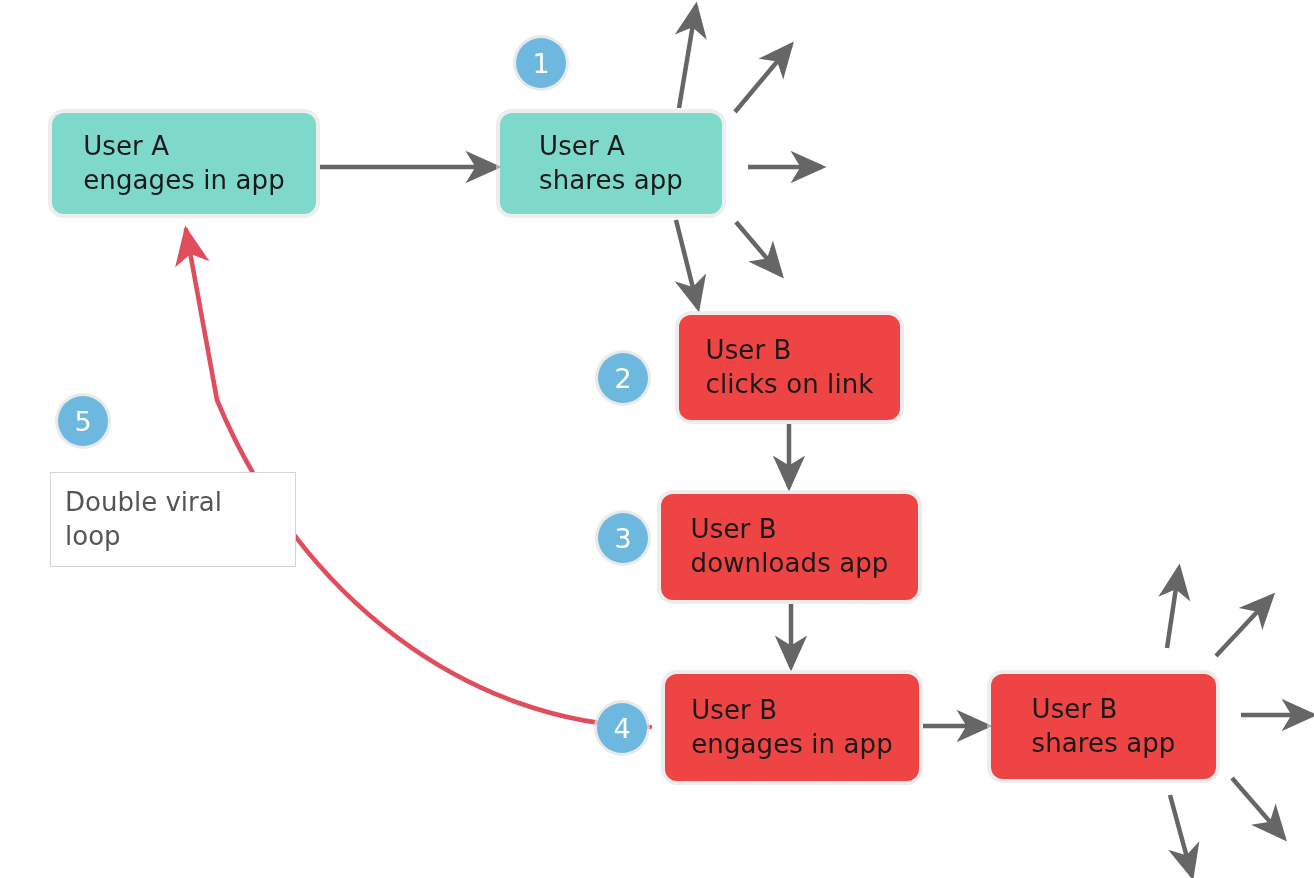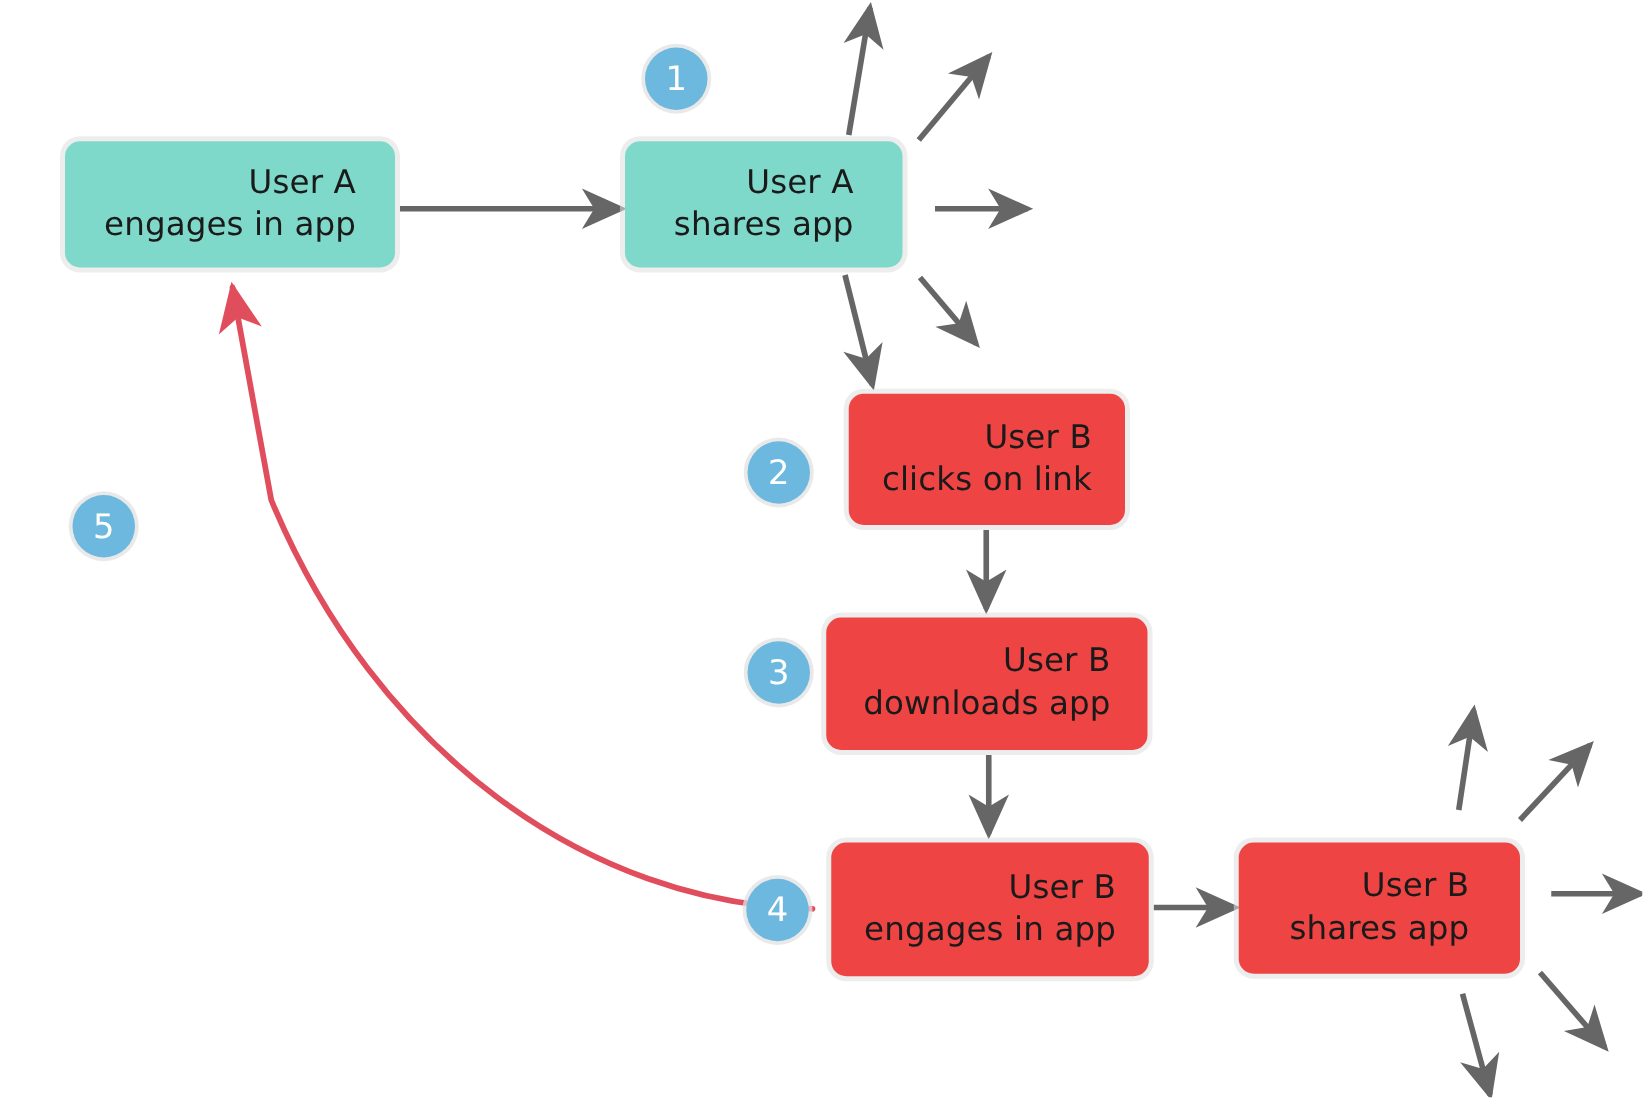--- a/index.html
+++ b/index.html
@@ -25,21 +25,21 @@
     height: 878px;
     pointer-events: none;
   }
   .node {
     position: absolute;
     box-sizing: border-box;
     border-radius: 12px;
     display: flex;
     align-items: center;
     justify-content: center;
-    text-align: right;
+    text-align: left;
     line-height: 1.30;
     font-size: 26px;
     font-weight: 400;
     color: #1a1a1a;
     letter-spacing: 0.1px;
     white-space: pre-line;
     box-shadow: 0 0 0 4px rgba(222,222,222,0.55);
   }
   .node.teal {
     background: #7fd9cb;
@@ -131,20 +131,22 @@
 
   <div class="node blue" style="left:661px; top:494px; width:257px; height:106px;">User B
 downloads app</div>
 
   <div class="node blue" style="left:665px; top:674px; width:254px; height:107px;">User B
 engages in app</div>
 
   <div class="node blue" style="left:991px; top:674px; width:225px; height:105px;">User B
 shares app</div>
 
+  <div class="note" style="left:50px; top:472px; width:246px; height:95px;">Double viral
+loop</div>
 
   <div class="badge" style="left:516px; top:38px;">1</div>
   <div class="badge" style="left:598px; top:353px;">2</div>
   <div class="badge" style="left:598px; top:513px;">3</div>
   <div class="badge" style="left:597px; top:703px;">4</div>
   <div class="badge" style="left:58px; top:396px;">5</div>
 
 </div>
 
 </body></html>

